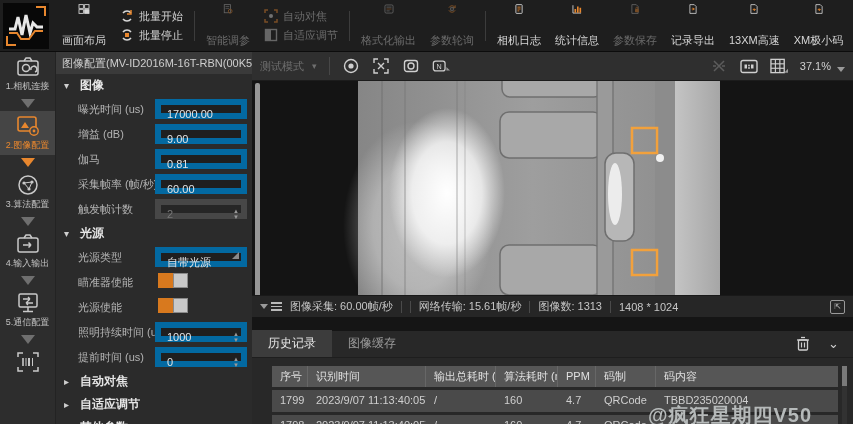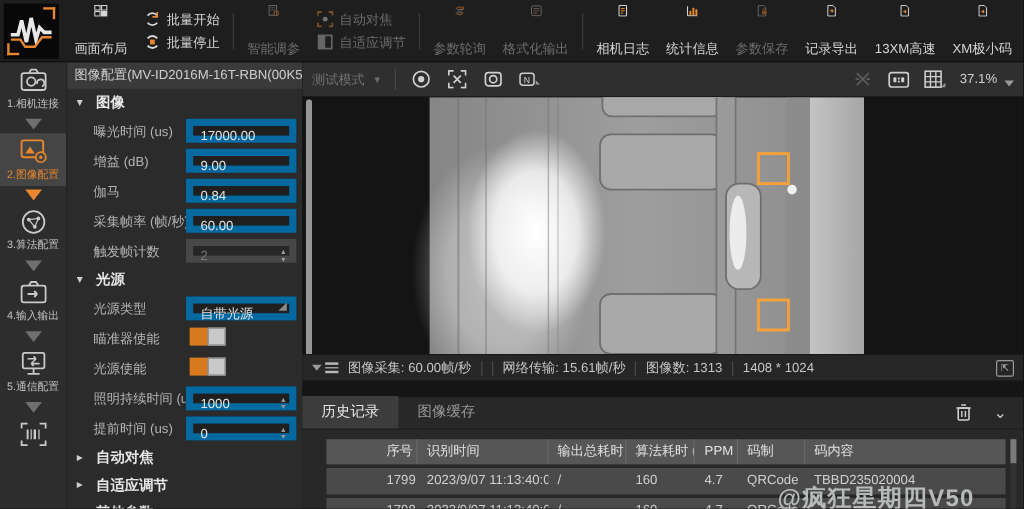--- a/index.html
+++ b/index.html
@@ -67,21 +67,21 @@
   #st-fit { margin-left:auto; width:15px; height:14px; border:1px solid #9a9a9a; border-radius:2px; display:flex; align-items:center; justify-content:center; font-size:8px; color:#b9b9b9; cursor:pointer; }
 
   
   #history { position:absolute; left:252px; top:331px; width:601px; height:93px; background:#282828; }
   #h-tabs { position:absolute; left:0; top:0; width:601px; height:27px; display:flex; align-items:flex-end; border-bottom:1px solid #1e1e1e; }
   .h-tab { height:27px; padding:0 16px; font-size:12px; display:flex; align-items:center; color:#9a9a9a; cursor:pointer; }
   .h-tab.active { background:#3c3c3c; color:#e8e8e8; }
   #h-actions { margin-left:auto; display:flex; align-items:center; gap:18px; padding-right:14px; height:27px; }
   #h-chevron { color:#cfcfcf; font-size:13px; cursor:pointer; }
   #h-table { position:absolute; left:20px; top:35px; width:566px; }
-  .trow { display:flex;padding-left:42px; }
+  .trow { display:flex; }
   .trow.hdr { background:#565656; height:21px; }
   .trow.data { background:#4a4a4a; height:22px; margin-top:3px; }
   .tcell { font-size:11px; color:#cfcfcf; line-height:21px; padding-left:8px; white-space:nowrap; overflow:hidden; }
   .trow.hdr .tcell { color:#e0e0e0; border-right:1px solid #676767; }
   .trow.hdr .tcell:last-child { border-right:none; }
   .c0{width:36px;} .c1{width:118px;} .c2{width:70px;} .c3{width:62px;} .c4{width:38px;} .c5{width:60px;} .c6{width:182px;}
   #h-scroll { position:absolute; left:590px; top:35px; width:5px; height:58px; background:#323232; }
   #h-scroll .thumb { width:5px; height:20px; background:#7a7a7a; }
 
   #watermark { position:absolute; left:648px; top:402px; font-size:20px; font-weight:bold; color:#b6baba; letter-spacing:1px; z-index:40; white-space:nowrap; }
@@ -158,36 +158,36 @@
           <path d="M1.5 1.5 h5.5 v11 h-5.5 z" fill="#bdbdbd"></path>
         </svg>
         <span>自适应调节</span>
       </div>
     </div>
 
     <div class="tb-sep"></div>
 
     <div class="tb-item disabled">
       <svg width="16" height="16" viewBox="0 0 16 16">
+        <rect x="1.5" y="1.5" width="13" height="13" rx="2" fill="none" stroke="#bdbdbd" stroke-width="1.3"></rect>
+        <line x1="4" y1="5" x2="12" y2="5" stroke="#bdbdbd" stroke-width="1.2"></line>
+        <line x1="4" y1="8" x2="12" y2="8" stroke="#e8872e" stroke-width="1.2"></line>
+        <line x1="4" y1="11" x2="9" y2="11" stroke="#bdbdbd" stroke-width="1.2"></line>
+      </svg>
+      <span class="lbl">格式化输出</span>
+    </div>
+
+    <div class="tb-item disabled">
+      <svg width="16" height="16" viewBox="0 0 16 16">
         <path d="M3 6 a5.5 5.5 0 0 1 10 0" fill="none" stroke="#e8872e" stroke-width="1.6"></path>
         <path d="M13 10 a5.5 5.5 0 0 1 -10 0" fill="none" stroke="#e8872e" stroke-width="1.6"></path>
         <path d="M13 2 v4 h-4" fill="none" stroke="#e8872e" stroke-width="1.6"></path>
         <rect x="6" y="6" width="4" height="4" fill="none" stroke="#cfcfcf" stroke-width="1.2"></rect>
       </svg>
       <span class="lbl">参数轮询</span>
-    </div>
-
-    <div class="tb-item disabled">
-      <svg width="16" height="16" viewBox="0 0 16 16">
-        <rect x="1.5" y="1.5" width="13" height="13" rx="2" fill="none" stroke="#bdbdbd" stroke-width="1.3"></rect>
-        <line x1="4" y1="5" x2="12" y2="5" stroke="#bdbdbd" stroke-width="1.2"></line>
-        <line x1="4" y1="8" x2="12" y2="8" stroke="#e8872e" stroke-width="1.2"></line>
-        <line x1="4" y1="11" x2="9" y2="11" stroke="#bdbdbd" stroke-width="1.2"></line>
-      </svg>
-      <span class="lbl">格式化输出</span>
     </div>
 
     <div class="tb-sep"></div>
 
     <div class="tb-item">
       <svg width="16" height="16" viewBox="0 0 16 16">
         <rect x="3" y="1" width="10" height="14" rx="1" fill="none" stroke="#d6d6d6" stroke-width="1.4"></rect>
         <line x1="5.5" y1="5" x2="10.5" y2="5" stroke="#e8872e" stroke-width="1.4"></line>
         <line x1="5.5" y1="8" x2="10.5" y2="8" stroke="#e8872e" stroke-width="1.4"></line>
         <line x1="5.5" y1="11" x2="8.5" y2="11" stroke="#e8872e" stroke-width="1.4"></line>
@@ -323,21 +323,21 @@
     <div class="frow">
       <span class="f-lbl">曝光时间 (us)</span>
       <div class="inp"><span>17000.00</span></div>
     </div>
     <div class="frow">
       <span class="f-lbl">增益 (dB)</span>
       <div class="inp"><span>9.00</span></div>
     </div>
     <div class="frow">
       <span class="f-lbl">伽马</span>
-      <div class="inp"><span>0.84</span></div>
+      <div class="inp"><span>0.81</span></div>
     </div>
     <div class="frow">
       <span class="f-lbl">采集帧率 (帧/秒)</span>
       <div class="inp"><span>60.00</span></div>
     </div>
     <div class="frow">
       <span class="f-lbl">触发帧计数</span>
       <div class="inp disabled"><span>2</span>
         <span class="spin">
             <span>▲</span>

